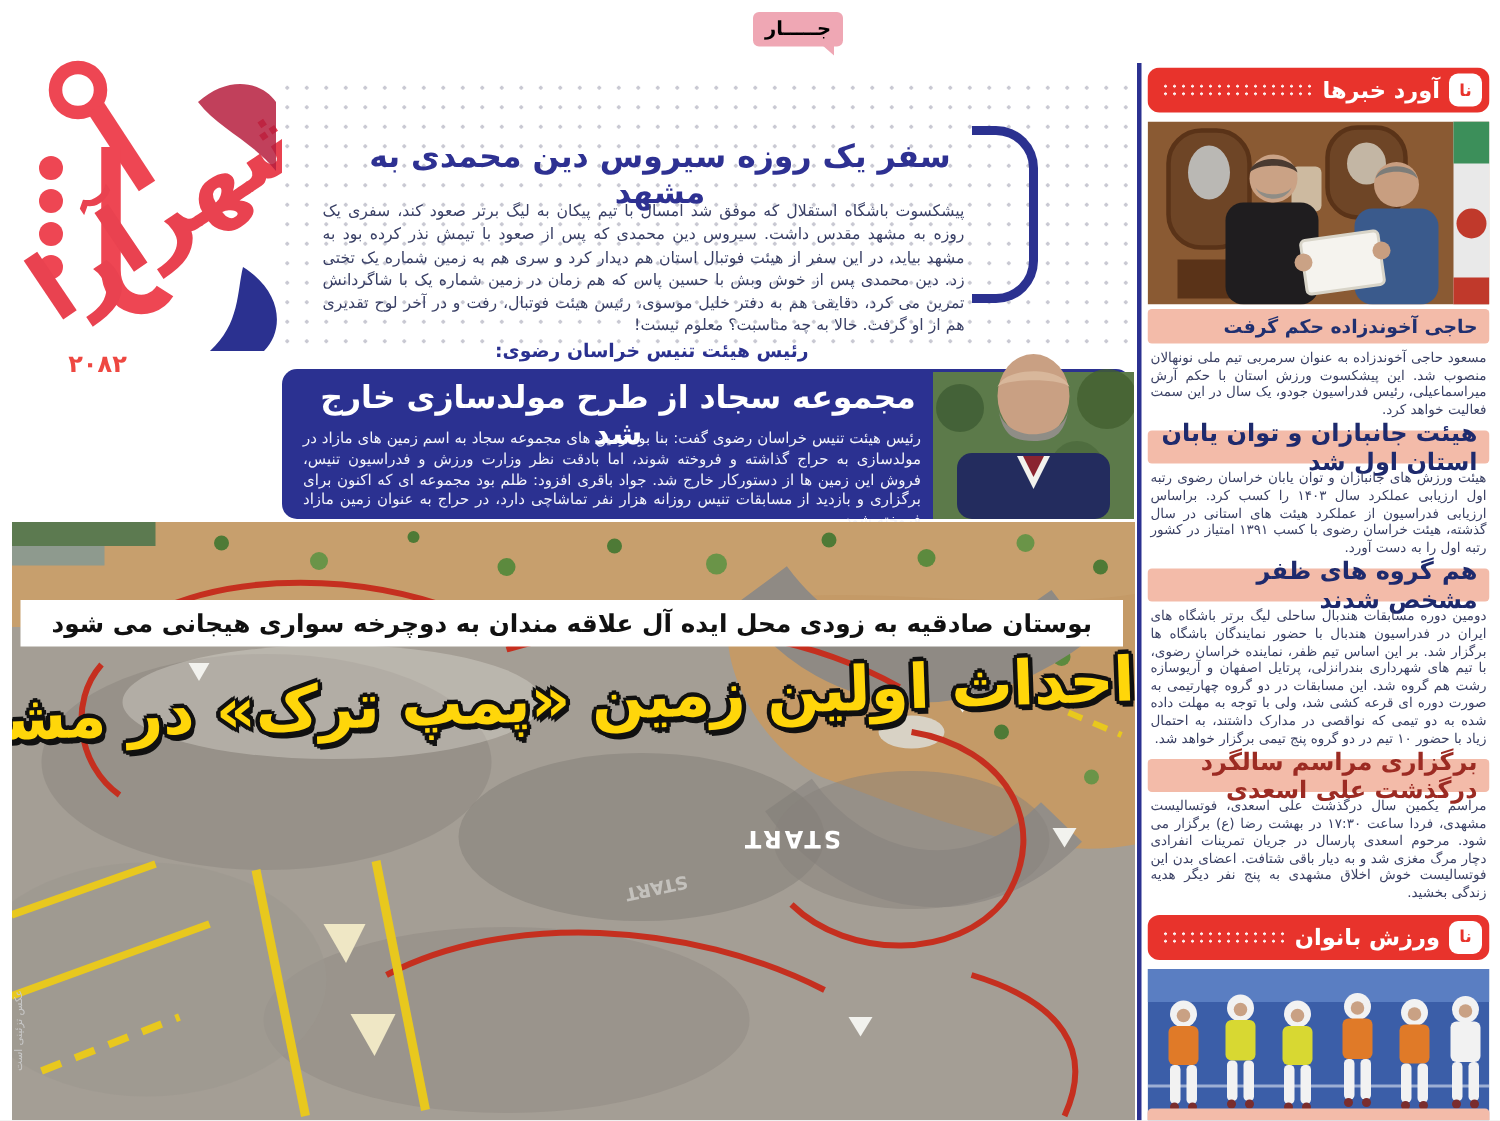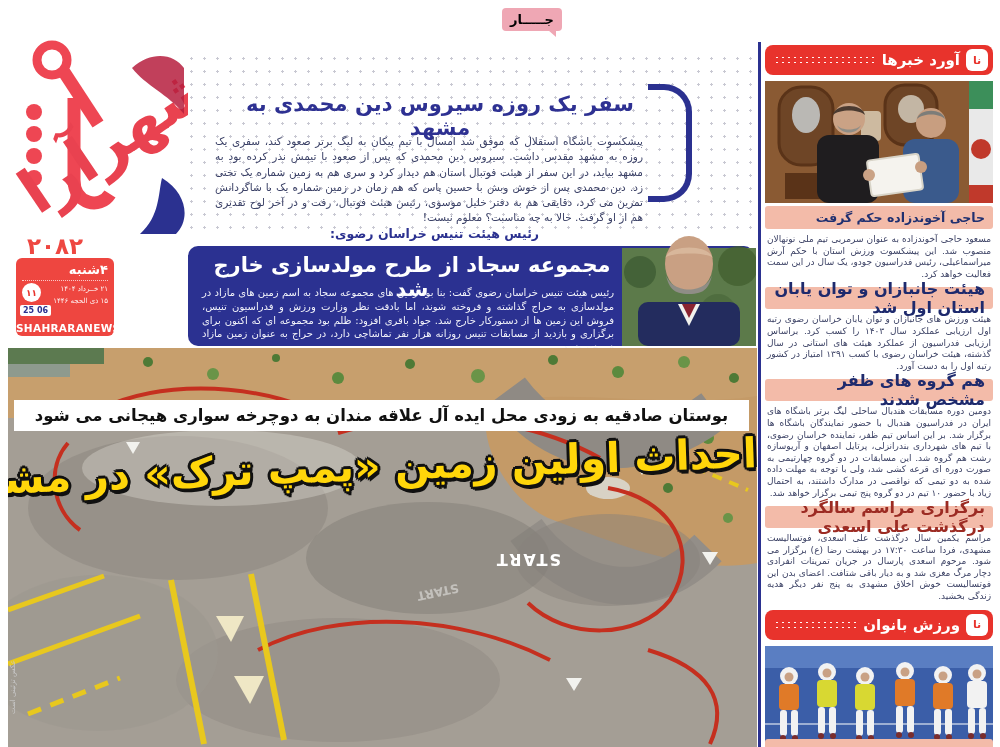--- a/index.html
+++ b/index.html
@@ -25,22 +25,22 @@
     font-weight:800; font-size:13px; display:flex; align-items:center; justify-content:center;
   }
   .jar-tag::after {
     content:""; position:absolute; right:6px; bottom:-6px;
     border-top:7px solid #efa7b4; border-left:8px solid transparent;
   }
 
   
   .logo-box { left:12px; top:28px; width:176px; height:206px; overflow:hidden; }
   .issue-number {
-    left:4px; top:233px; width:102px; text-align:center;
-    color:#ee4741; font-weight:800; font-size:23px; letter-spacing:11px; direction:ltr;
+    left:14px; top:233px; width:102px; text-align:center;
+    color:#ee4741; font-weight:800; font-size:16px; letter-spacing:11px; direction:ltr;
   }
   .date-box {
     left:16px; top:258px; width:98px; height:78px; background:#ee4640;
     border-radius:6px; color:#fff; padding:4px 6px 3px 6px;
   }
   .weekday {
     text-align:right; font-size:13px; font-weight:800;
     border-bottom:1px dotted rgba(255,255,255,.7); padding-bottom:3px; margin-bottom:3px;
   }
   .date-lines { font-size:7px; line-height:1.65; text-align:right; padding-left:30px; opacity:.95; }
@@ -173,30 +173,20 @@
       <circle cx="22" cy="150" r="8" fill="#ee4653"></circle>
       <path d="M62,70 L62,152 C62,176 88,182 98,166" fill="none" stroke="#ee4653" stroke-width="13"></path>
       <text x="112" y="128" font-size="62" font-weight="bold" fill="#e94250" text-anchor="middle" transform="rotate(-34 112 120)">شهرآرا</text>
       <path d="M150,150 C176,166 178,192 164,206 L128,206 C148,188 146,166 150,150 Z" fill="#2b3190"></path>
       <path d="M120,40 C140,22 162,26 172,40 L172,86 C156,66 134,58 120,40 Z" fill="#b61f3e" opacity=".85"></path>
     </svg>
   </div>
 
   <div class="abs issue-number">۲۰۸۲</div>
 
-  <div class="abs date-box">
-    <div class="weekday">۴شنبه</div>
-    <div class="date-lines">
-      <div>۲۱ خــرداد ۱۴۰۴</div>
-      <div>۱۵ ذی الحجه ۱۴۴۶</div>
-    </div>
-    <div class="day-circle">۱۱</div>
-    <div class="greg-chip">25 06</div>
-    <div class="site-url">SHAHRARANEWS.IR</div>
-  </div>
 
   <h1 class="abs top-article-title">سفر یک روزه سیروس دین محمدی به مشهد</h1>
   <div class="abs top-bracket"></div>
   <p class="abs top-article-body">پیشکسوت باشگاه استقلال که موفق شد امسال با تیم پیکان به لیگ برتر صعود کند، سفری یک روزه به مشهد مقدس داشت. سیروس دین محمدی که پس از صعود با تیمش نذر کرده بود به مشهد بیاید، در این سفر از هیئت فوتبال استان هم دیدار کرد و سری هم به زمین شماره یک تختی زد. دین محمدی پس از خوش وبش با حسین پاس که هم زمان در زمین شماره یک با شاگردانش تمرین می کرد، دقایقی هم به دفتر خلیل موسوی، رئیس هیئت فوتبال، رفت و در آخر لوح تقدیری هم از او گرفت. حالا به چه مناسبت؟ معلوم نیست!</p>
 
   <div class="abs mid-banner">
     <h2 class="mid-title">مجموعه سجاد از طرح مولدسازی خارج شد</h2>
     <p class="mid-body">رئیس هیئت تنیس خراسان رضوی گفت: بنا بود زمین های مجموعه سجاد به اسم زمین های مازاد در مولدسازی به حراج گذاشته و فروخته شوند، اما بادقت نظر وزارت ورزش و فدراسیون تنیس، فروش این زمین ها از دستورکار خارج شد. جواد باقری افزود: ظلم بود مجموعه ای که اکنون برای برگزاری و بازدید از مسابقات تنیس روزانه هزار نفر تماشاچی دارد، در حراج به عنوان زمین مازاد فروخته شود.</p>
   </div>
   <div class="abs mid-kicker">رئیس هیئت تنیس خراسان رضوی:</div>

